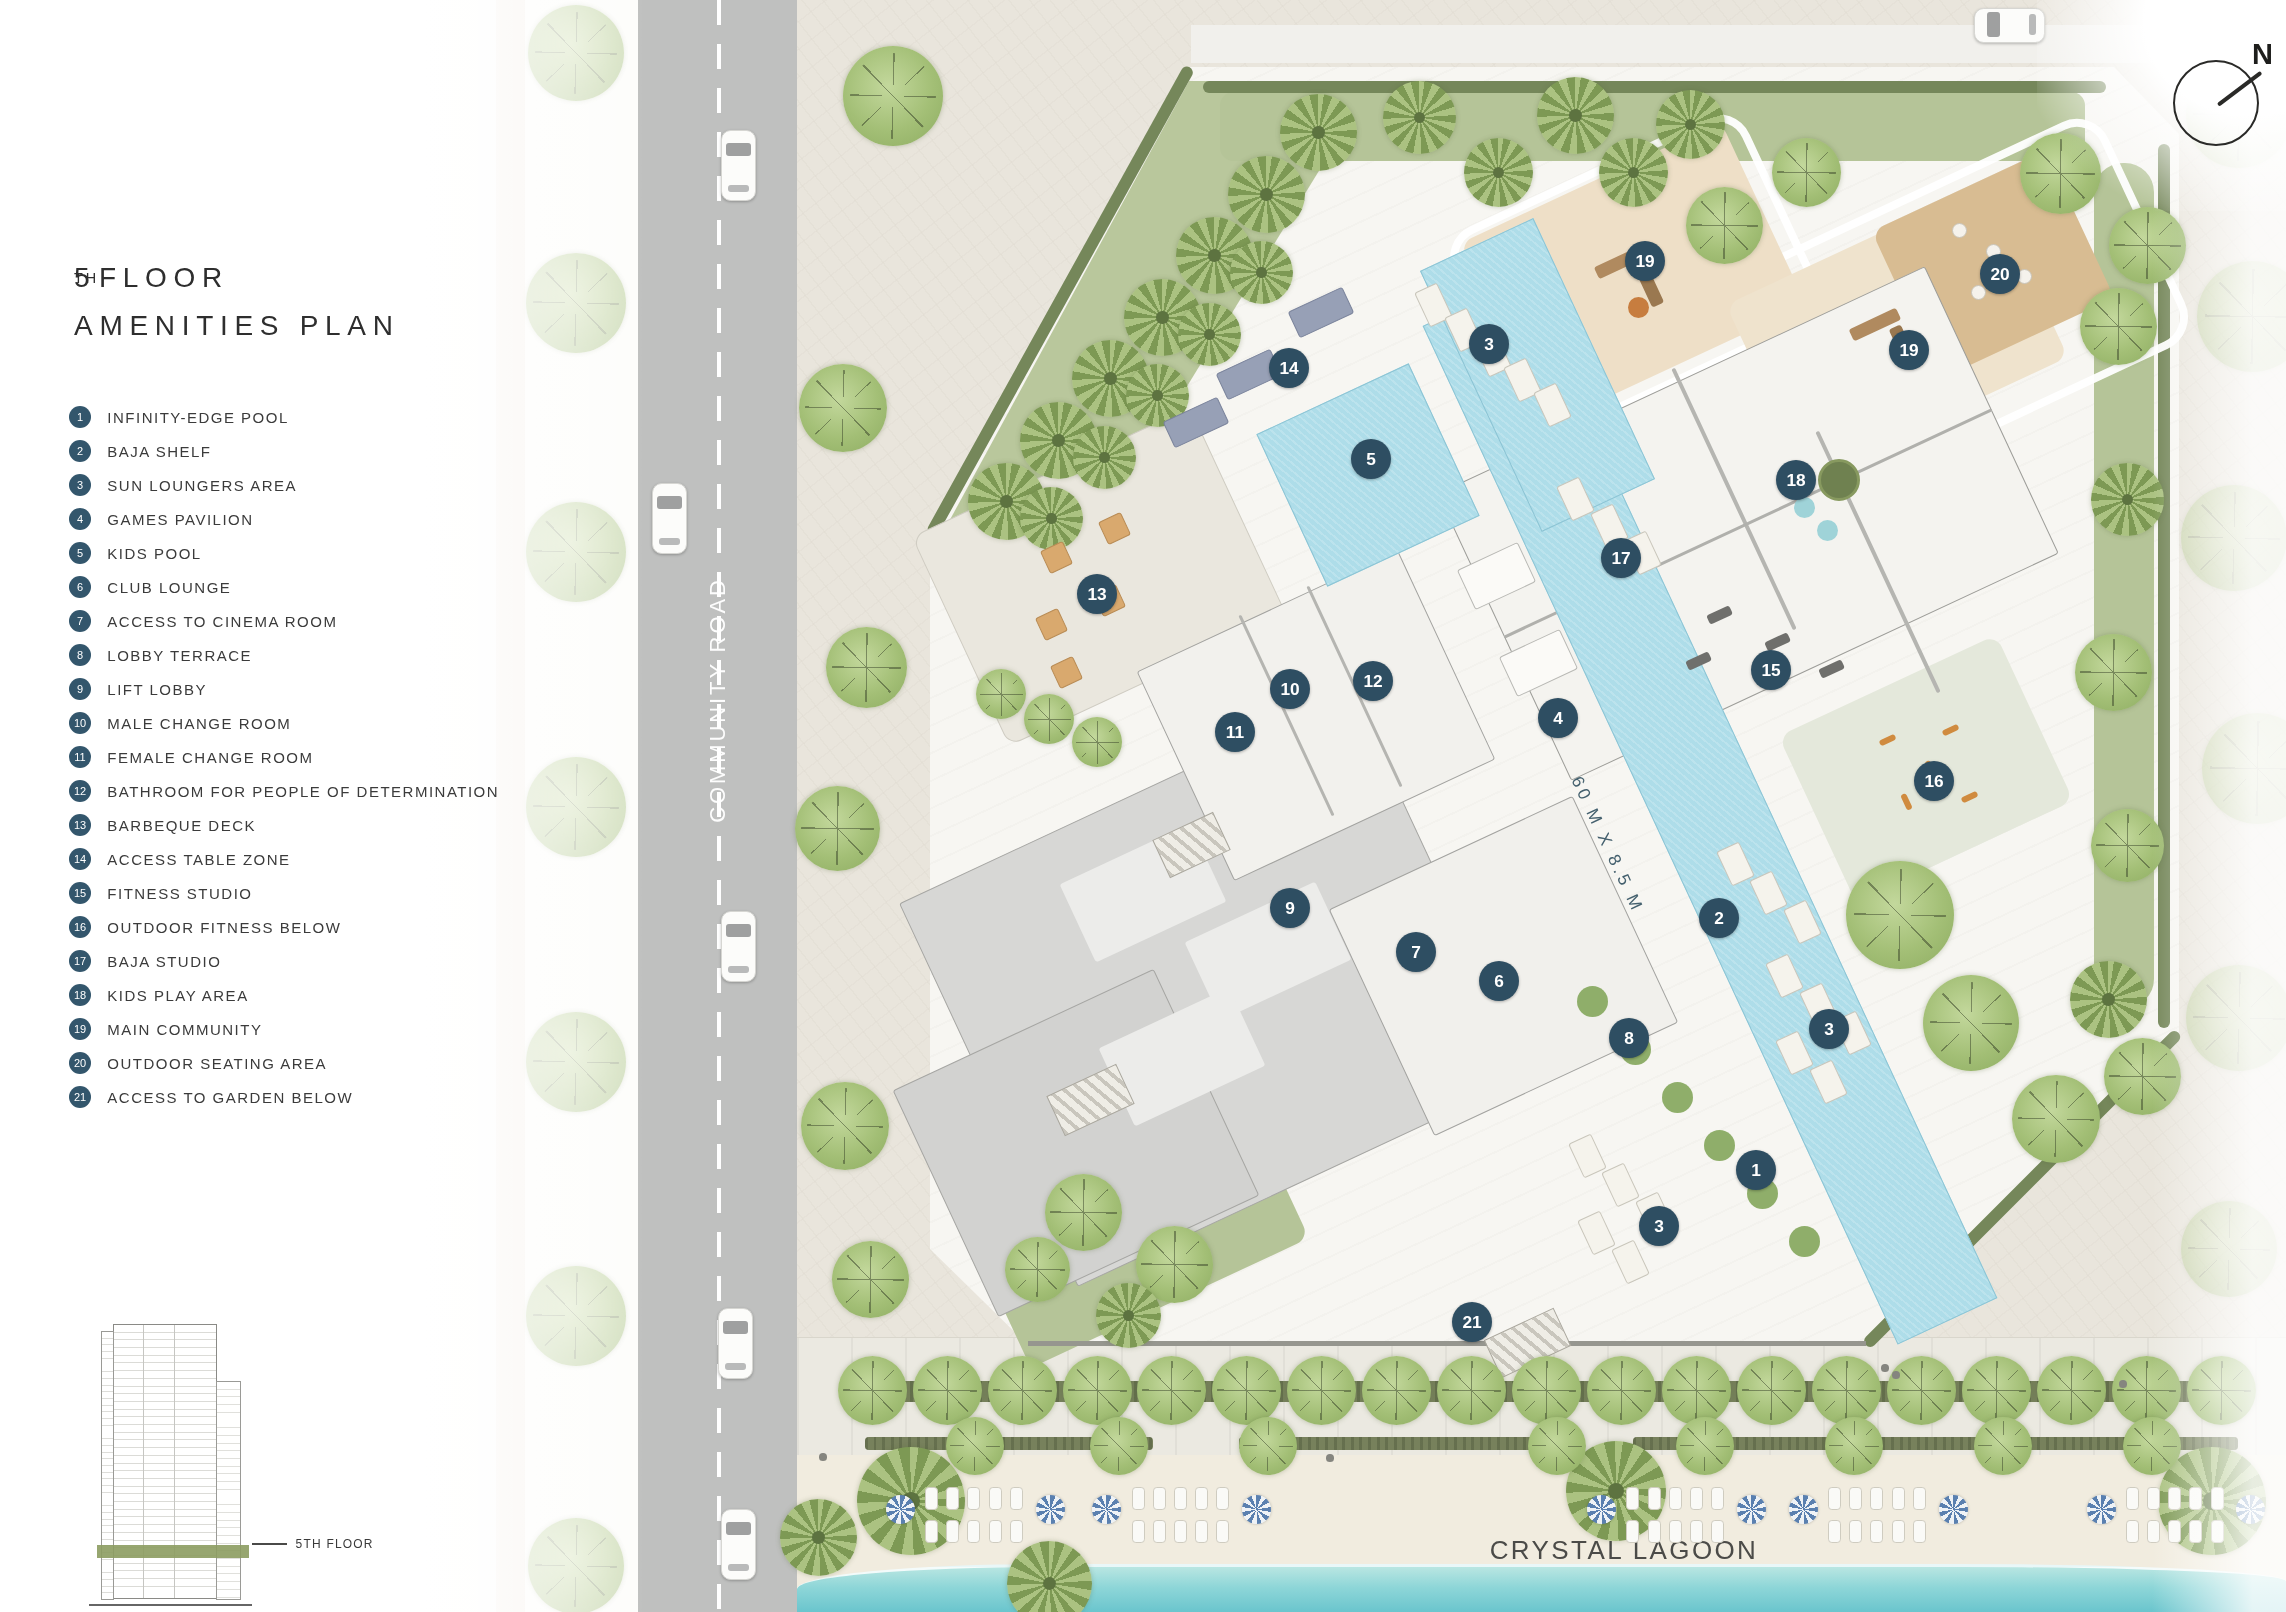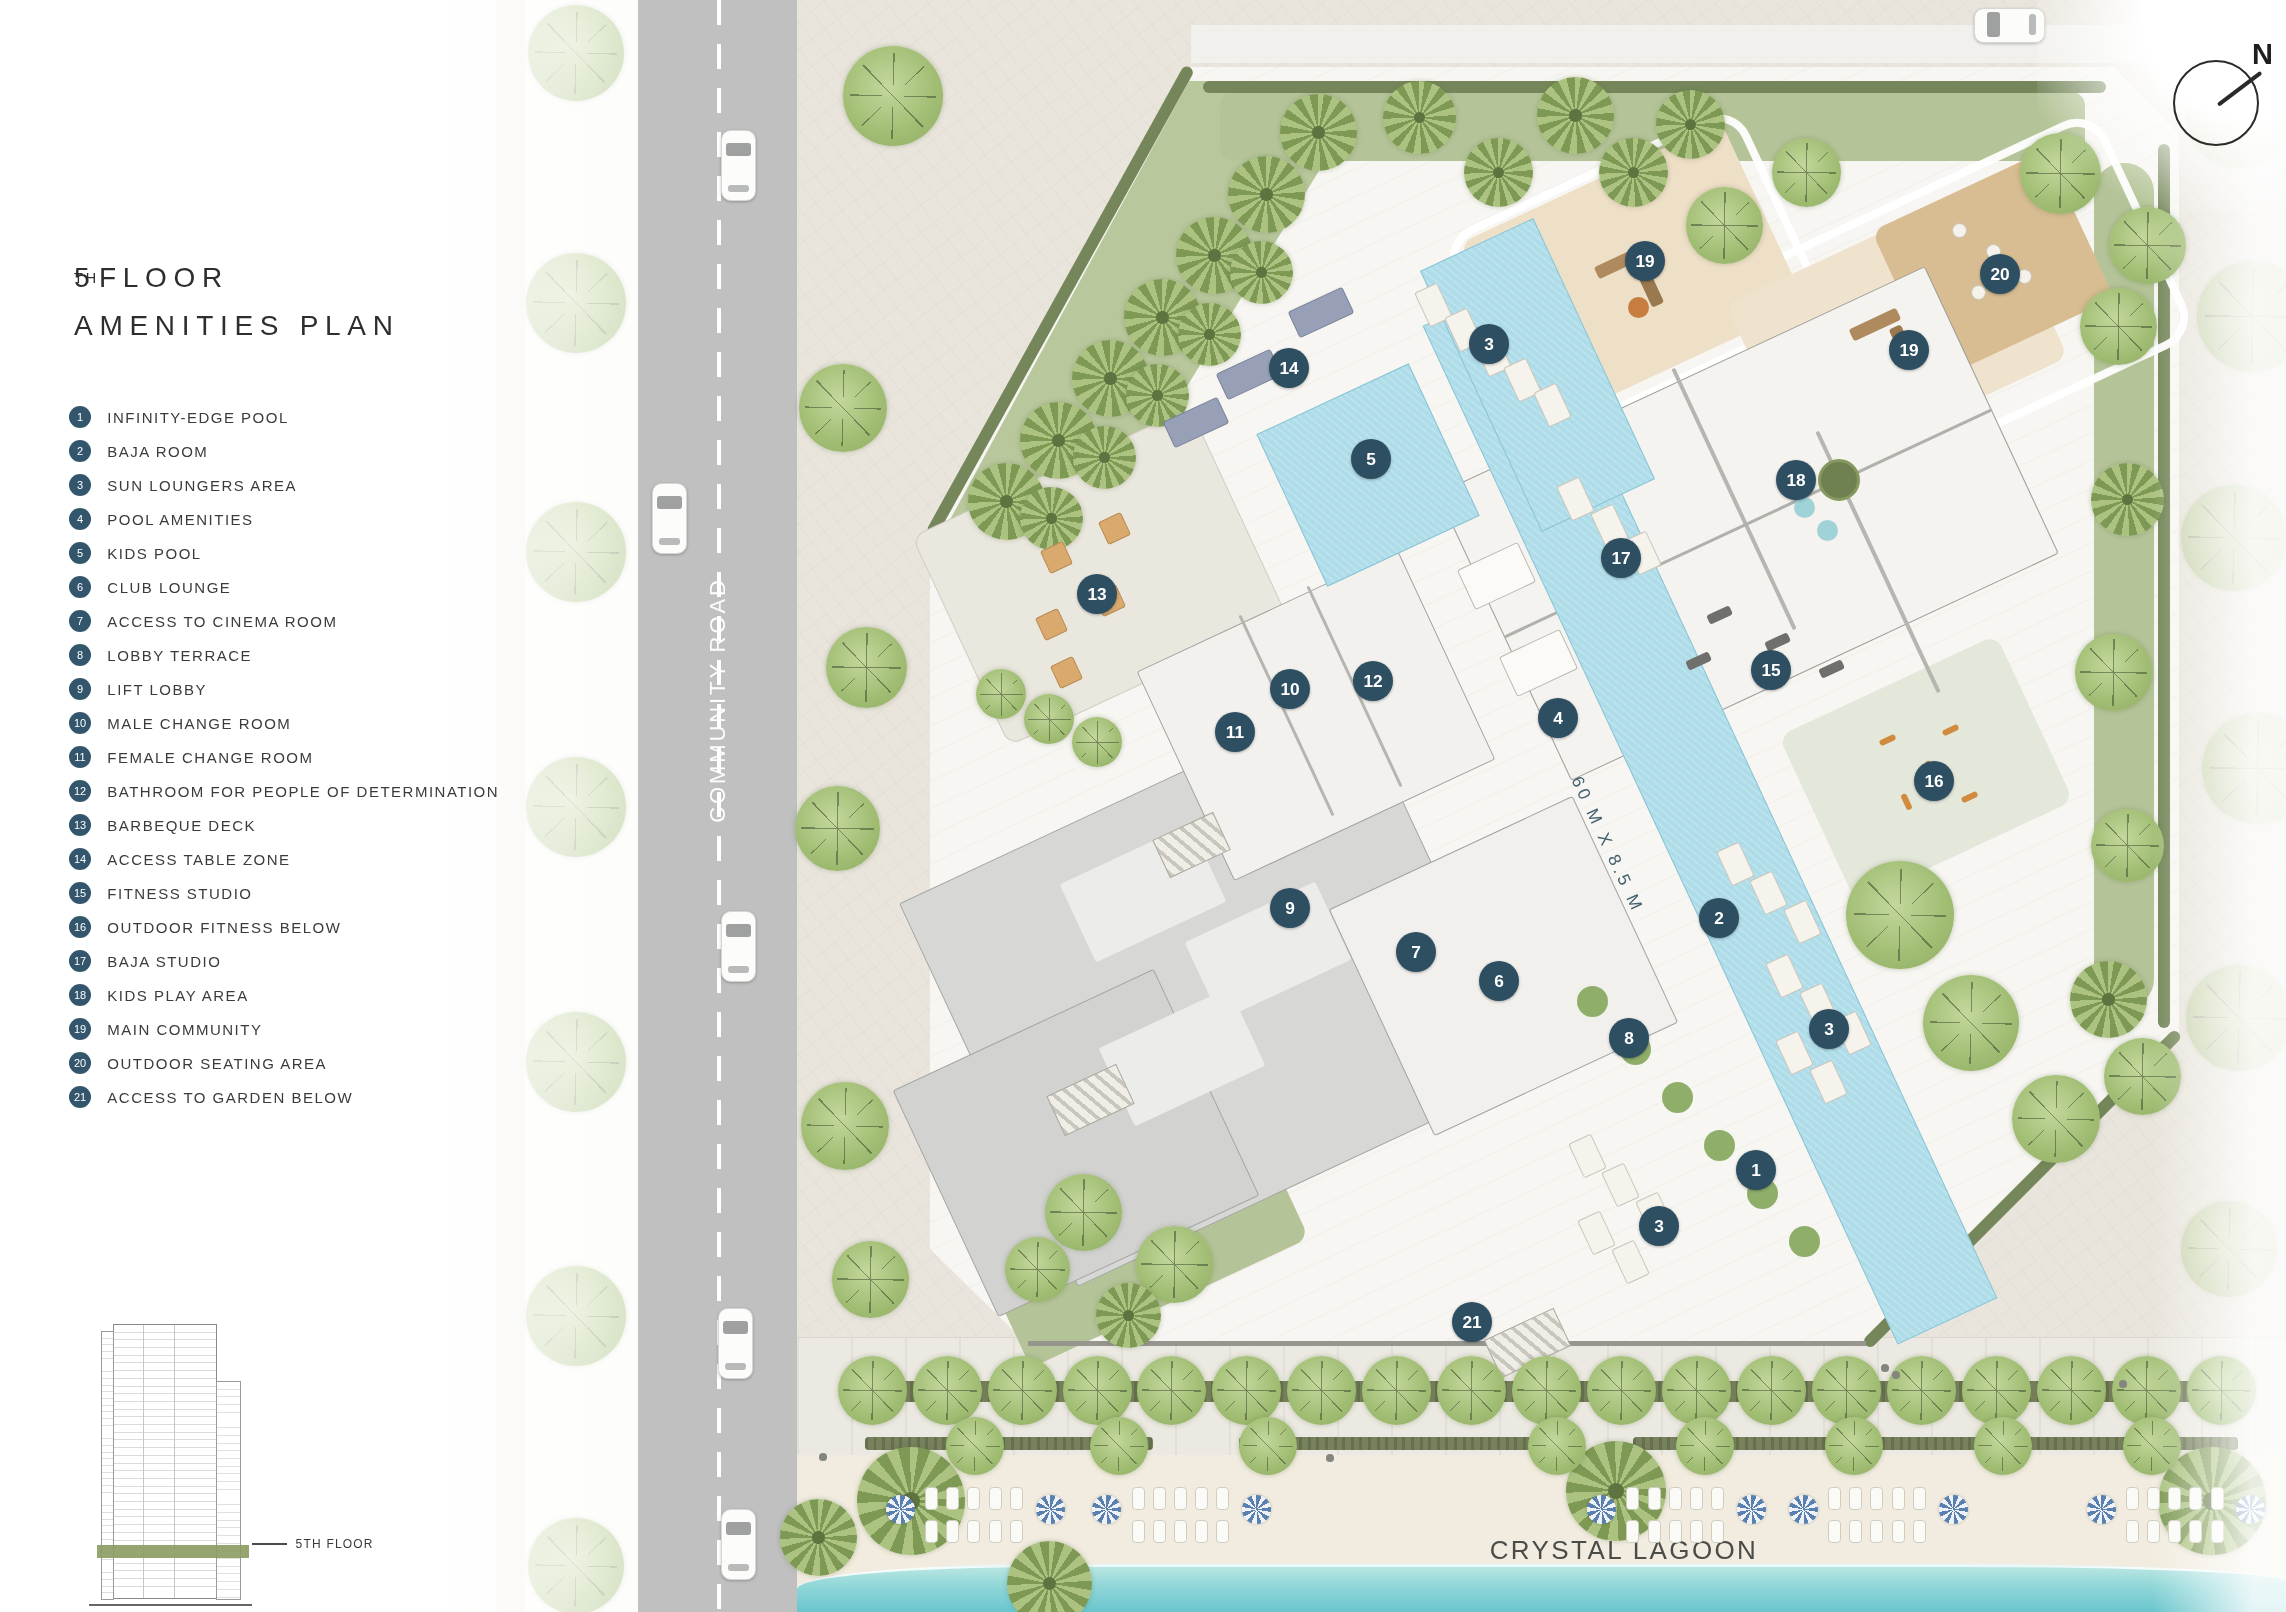--- a/index.html
+++ b/index.html
@@ -468,29 +468,29 @@
     <span class="l1"><span>5</span><sup>TH</sup> <span>FLOOR</span></span>
     <span class="l2">AMENITIES PLAN</span>
   </div>
   <div class="legend" id="legend">
       <div class="legenditem">
         <div class="lbullet">1</div>
         <div class="llabel">INFINITY-EDGE POOL</div>
       </div>
       <div class="legenditem">
         <div class="lbullet">2</div>
-        <div class="llabel">BAJA ROOM</div>
+        <div class="llabel">BAJA SHELF</div>
       </div>
       <div class="legenditem">
         <div class="lbullet">3</div>
         <div class="llabel">SUN LOUNGERS AREA</div>
       </div>
       <div class="legenditem">
         <div class="lbullet">4</div>
-        <div class="llabel">POOL AMENITIES</div>
+        <div class="llabel">GAMES PAVILION</div>
       </div>
       <div class="legenditem">
         <div class="lbullet">5</div>
         <div class="llabel">KIDS POOL</div>
       </div>
       <div class="legenditem">
         <div class="lbullet">6</div>
         <div class="llabel">CLUB LOUNGE</div>
       </div>
       <div class="legenditem">

